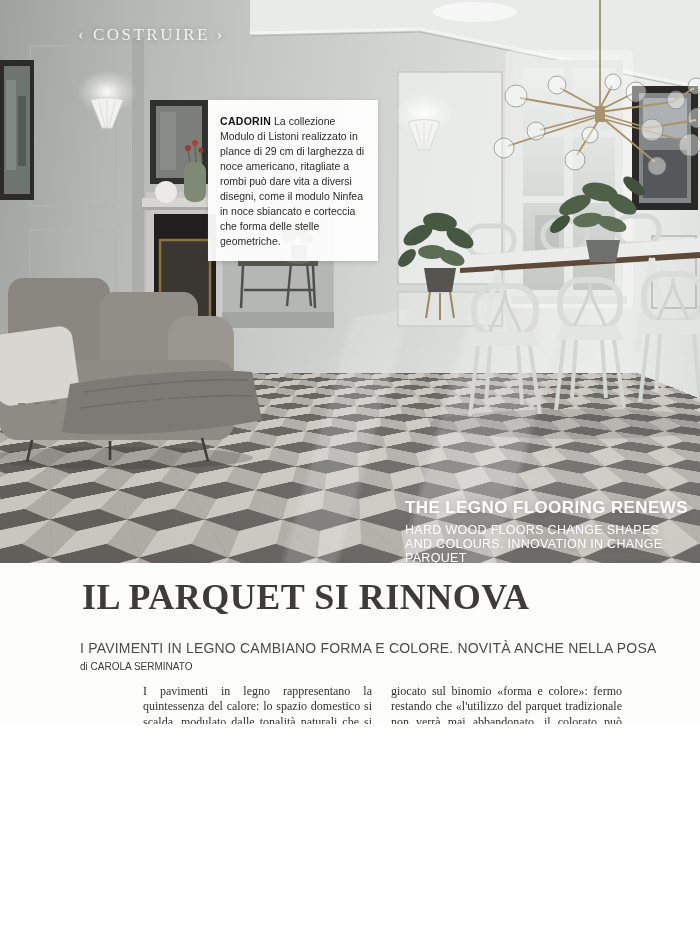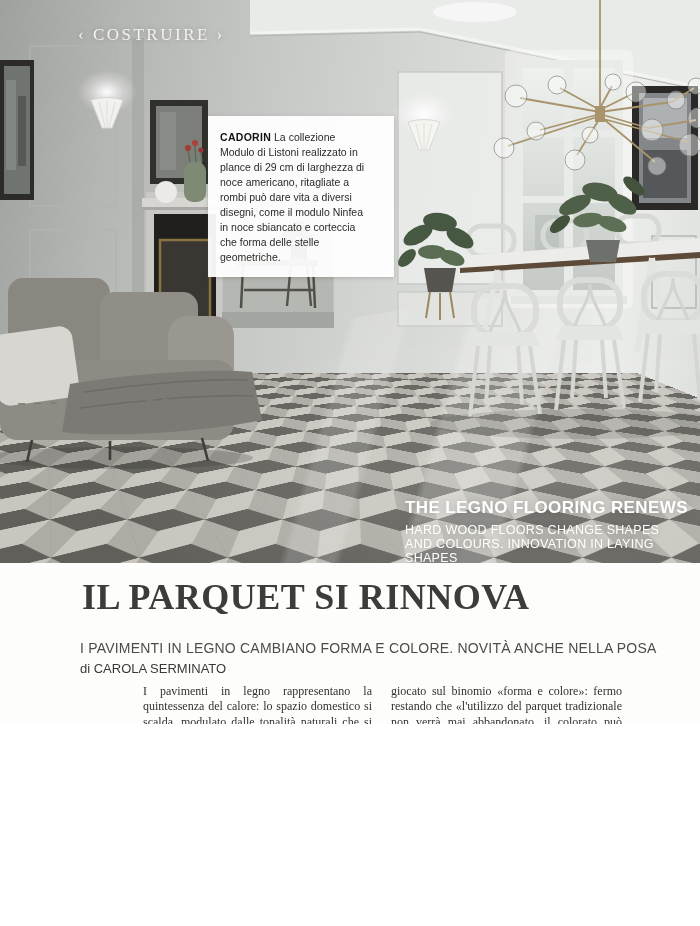--- a/index.html
+++ b/index.html
@@ -27,34 +27,34 @@
         background-position:0 0,0 0,46px 80px,46px 80px,0 0,46px 80px;}
   .floor-light{position:absolute;inset:0;
         background:
          linear-gradient(106deg,transparent 46%,rgba(255,255,255,.16) 47%,rgba(255,255,255,.16) 53%,transparent 54%,transparent 61%,rgba(255,255,255,.2) 62%,rgba(255,255,255,.2) 73%,transparent 74%),
          radial-gradient(ellipse at 78% 70%,rgba(255,255,255,.16),transparent 60%);}
   .scene{position:absolute;left:0;top:0;}
 
   .section-label{position:absolute;left:78px;top:25px;color:#f3f3f0;
         font-family:"Liberation Serif",serif;font-size:17px;letter-spacing:2.5px;
         text-shadow:0 0 4px rgba(90,90,88,.4);}
-  .caption-box{position:absolute;left:208px;top:116px;width:150px;padding:14px 24px 12px 12px;
+  .caption-box{position:absolute;left:208px;top:100px;width:150px;padding:14px 8px 12px 12px;
         background:rgba(255,255,255,.94);color:#2b2a28;font-size:10.5px;line-height:15px;
         box-shadow:0 1px 4px rgba(70,70,68,.25);}
   .caption-box b{color:#121211;letter-spacing:.3px;}
   .overlay-caption{position:absolute;left:405px;top:498px;color:#ffffff;
         text-shadow:0 0 6px rgba(40,40,38,.25);}
   .overlay-title{font-size:17px;font-weight:bold;letter-spacing:.4px;}
   .overlay-sub{margin-top:5px;font-size:12.5px;line-height:14px;letter-spacing:.3px;white-space:pre-line;}
 
   
   .headline{position:absolute;left:82px;top:576px;font-family:"Liberation Serif",serif;
         font-size:36px;color:#3d3c3a;letter-spacing:.5px;}
   .standfirst{position:absolute;left:80px;top:640px;font-size:14px;color:#4d4c4a;letter-spacing:.2px;}
-  .byline{position:absolute;left:80px;top:661px;font-size:13px;color:#3a3937;}
+  .byline{position:absolute;left:80px;top:661px;font-size:10px;color:#3a3937;}
   .col{position:absolute;top:684px;font-family:"Liberation Serif",serif;font-size:12px;
         line-height:15.4px;color:#33312e;text-align:justify;white-space:pre-line;hyphens:auto;}
   .col-left{left:143px;width:229px;}
   .col-right{left:391px;width:231px;}
   .footer{position:absolute;left:60px;top:896px;font-size:10.5px;color:#242423;letter-spacing:.3px;}
   .footer b{font-size:14px;}
 </style>
 </head>
 <body>
 
@@ -273,21 +273,21 @@
     <div class="section-label">‹ COSTRUIRE ›</div>
 
     <div class="caption-box">
       <b>CADORIN</b>
       <span>La collezione Modulo di Listoni realizzato in plance di 29 cm di larghezza di noce americano, ritagliate a rombi può dare vita a diversi disegni, come il modulo Ninfea in noce sbiancato e corteccia che forma delle stelle geometriche.</span>
     </div>
 
     <div class="overlay-caption">
       <div class="overlay-title">THE LEGNO FLOORING RENEWS</div>
       <div class="overlay-sub">HARD WOOD FLOORS CHANGE SHAPES
-AND COLOURS. INNOVATION IN LAYING SHAPES</div>
+AND COLOURS. INNOVATION IN CHANGE PARQUET</div>
     </div>
   </div>
 
   <h1 class="headline" style="margin:0;font-weight:700;">IL PARQUET SI RINNOVA</h1>
   <div class="standfirst">I PAVIMENTI IN LEGNO CAMBIANO FORMA E COLORE. NOVITÀ ANCHE NELLA POSA</div>
   <div class="byline">di CAROLA SERMINATO</div>
   <div class="col col-left">I pavimenti in legno rappresentano la quintessenza del calore: lo spazio domestico si scalda, modulato dalle tonalità naturali che si declinano oggi in innumerevoli sfumature. Versatile e confortevole, il parquet ha saputo mantenere i suoi atout in fatto di fascino e atmosfera, pur rinnovandosi profondamente con proposte all'insegna del design, della tecnologia e della sostenibilità. Nuove tipologie e colori diversi rispondono alle esigenze dei differenti spazi domestici: dal living alla camera da letto, senza dimenticare gli ambienti di servizio come bagno e cucina, il parquet si conferma come rivestimento eclettico e al tempo stesso isolante, elastico, resistente.
 Durante il 2019 sono molte le aziende che hanno</div>
   <div class="col col-right">giocato sul binomio «forma e colore»: fermo restando che «l'utilizzo del parquet tradizionale non verrà mai abbandonato, il colorato può essere un modo per variare e dare maggior personalità agli ambienti», racconta a Ville&amp;Casali Andrea Castrignano, ideatore e presentatore del format televisivo Cambio Casa, Cambio Vita!. «Le essenze che si possono colorare sono poche, tra queste, le mie preferite sono il rovere e il faggio. Un modo divertente per esaltare il parquet colorato può essere la posa tradizionale “a spina di pesce” che alterna sfumature chiare e scure. Un esempio è il parquet che ho realizzato con il faggio del Cansiglio e che vede l'alternanza di tre gradazioni di colore, dal più chiaro al più scuro».</div>
 

